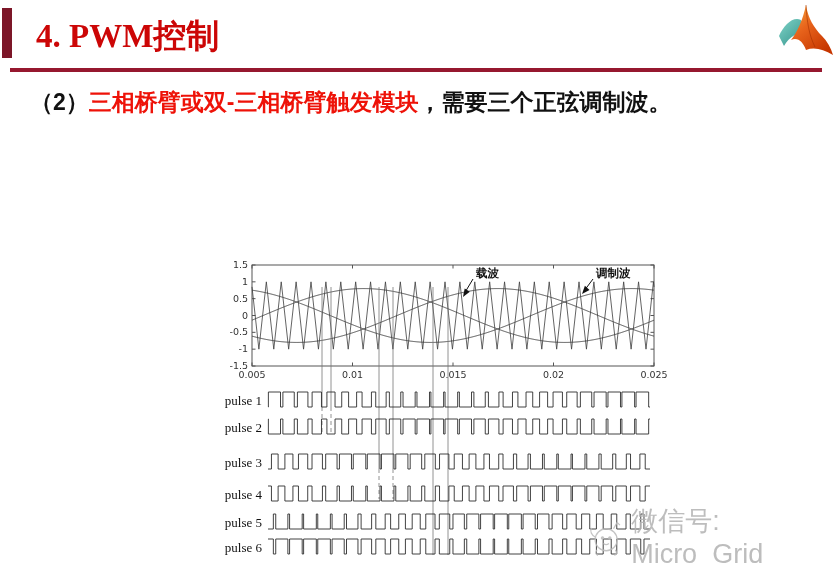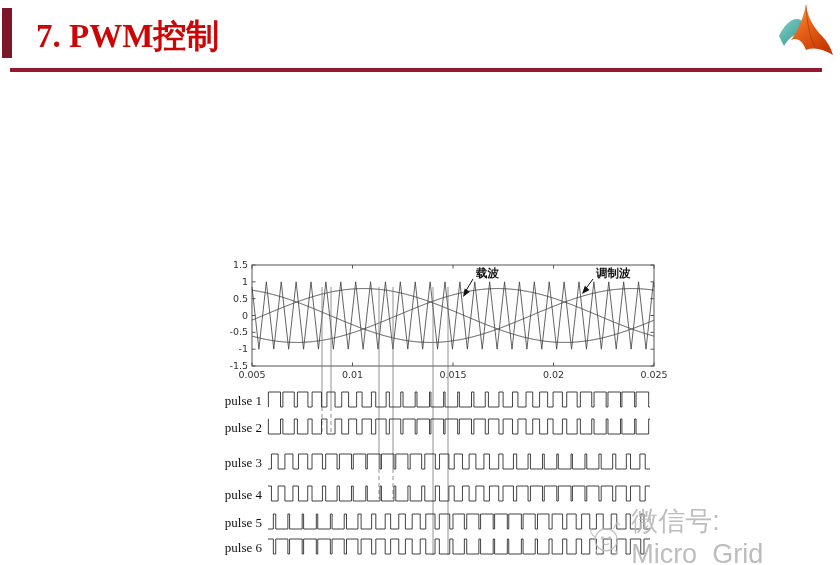--- a/index.html
+++ b/index.html
@@ -27,21 +27,21 @@
     left:586px;top:503px;display:flex;align-items:center;gap:3px;
     opacity:0.88;pointer-events:none;
   }
   .watermark-label{color:#b4b4b4;font-size:27px;font-weight:normal;}
 </style>
 </head>
 <body>
 
 <div class="abs title-bar"></div>
 
-<div class="abs page-title">7. PWM控制</div>
+<div class="abs page-title">4. PWM控制</div>
 
 <svg class="abs matlab-logo" width="60" height="57" viewBox="0 0 60 57">
   <defs>
     <linearGradient id="og" x1="0" y1="0" x2="0.7" y2="1">
       <stop offset="0" stop-color="#f6a83c"></stop>
       <stop offset="0.45" stop-color="#e8641c"></stop>
       <stop offset="1" stop-color="#c63600"></stop>
     </linearGradient>
     <linearGradient id="tg" x1="0" y1="0" x2="1" y2="1">
       <stop offset="0" stop-color="#7fd4c8"></stop>
@@ -49,20 +49,21 @@
     </linearGradient>
   </defs>
   <path d="M3,34 C8,23 17,14 25,18 L31,29 C23,29 13,35 8,44 Z" fill="url(#tg)"></path>
   <path d="M30,3 C32,16 38,26 46,34 C51,39 55,46 57,53 C47,47 38,45 30,48 C27,40 22,35 15,38 C21,31 27,17 30,3 Z" fill="url(#og)"></path>
   <path d="M30,3 C31,20 33,33 39,45" stroke="#9e2d00" stroke-width="1" fill="none" opacity="0.55"></path>
 </svg>
 
 <div class="abs title-rule"></div>
 
 <div class="abs body-text">
+  <p><span>（2）</span><span class="hl-red">三相桥臂或双-三相桥臂触发模块</span><span>，需要三个正弦调制波。</span></p>
 </div>
 
 <svg id="fig" class="abs figure-svg" width="460" height="313" viewBox="0 0 460 313">
     <rect x="42" y="13" width="402" height="101" fill="none" stroke="#555" stroke-width="1"></rect>
     <line x1="42" y1="114" x2="42" y2="110.5" stroke="#555" stroke-width="1"></line>
     <line x1="42" y1="13" x2="42" y2="16.5" stroke="#555" stroke-width="1"></line>
     <text x="42" y="126" text-anchor="middle" font-size="9.5px" fill="#333" font-family="&quot;DejaVu Sans&quot;, sans-serif">0.005</text>
     <line x1="142.5" y1="114" x2="142.5" y2="110.5" stroke="#555" stroke-width="1"></line>
     <line x1="142.5" y1="13" x2="142.5" y2="16.5" stroke="#555" stroke-width="1"></line>
     <text x="142.5" y="126" text-anchor="middle" font-size="9.5px" fill="#333" font-family="&quot;DejaVu Sans&quot;, sans-serif">0.01</text>

